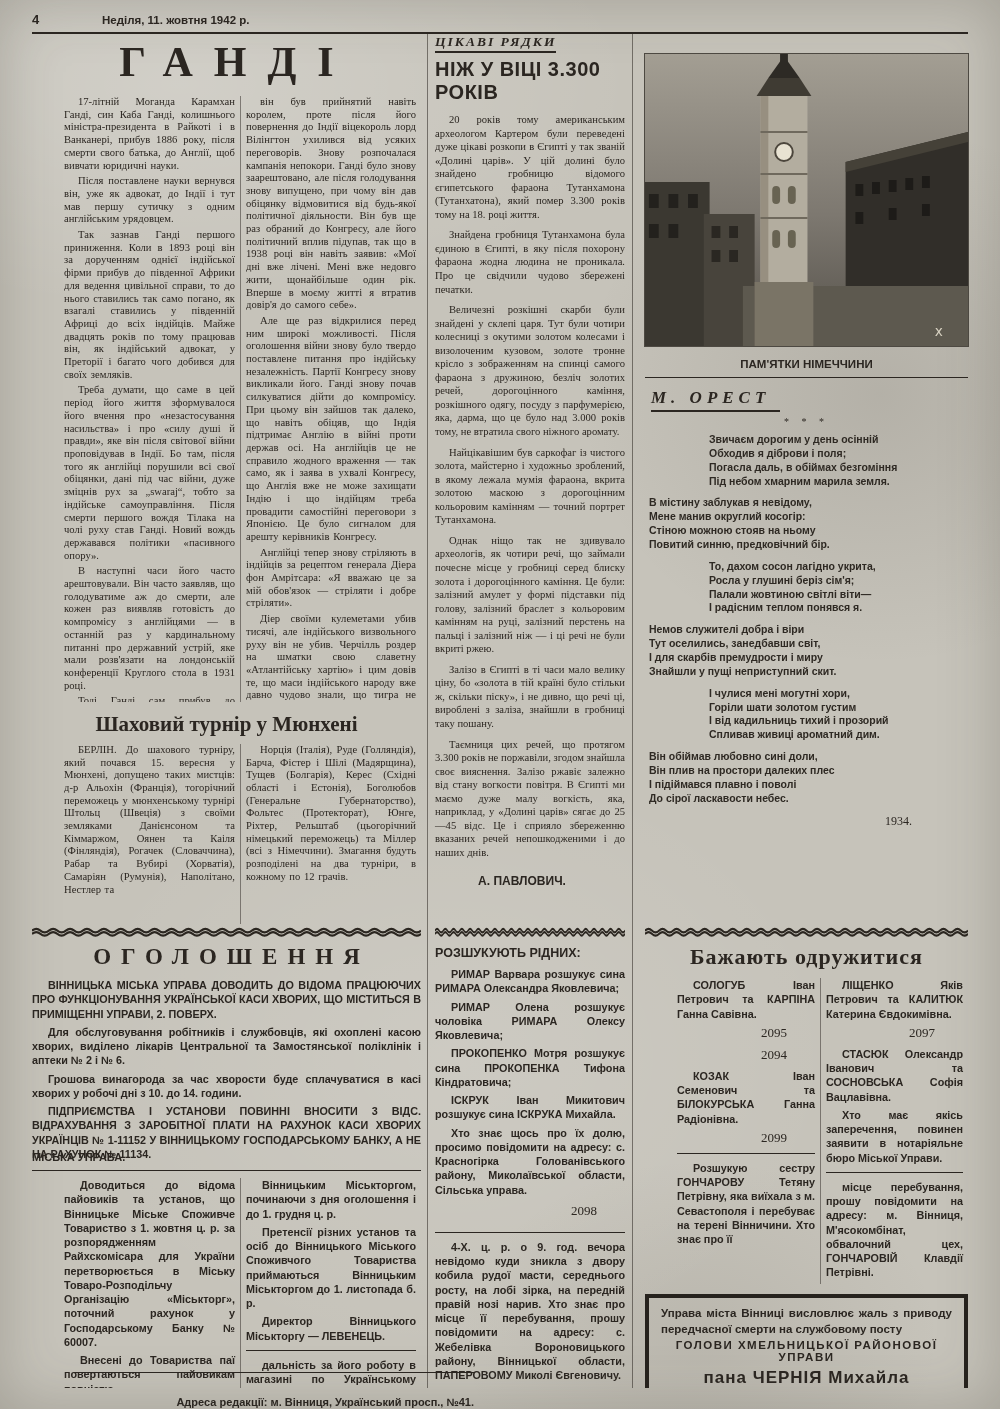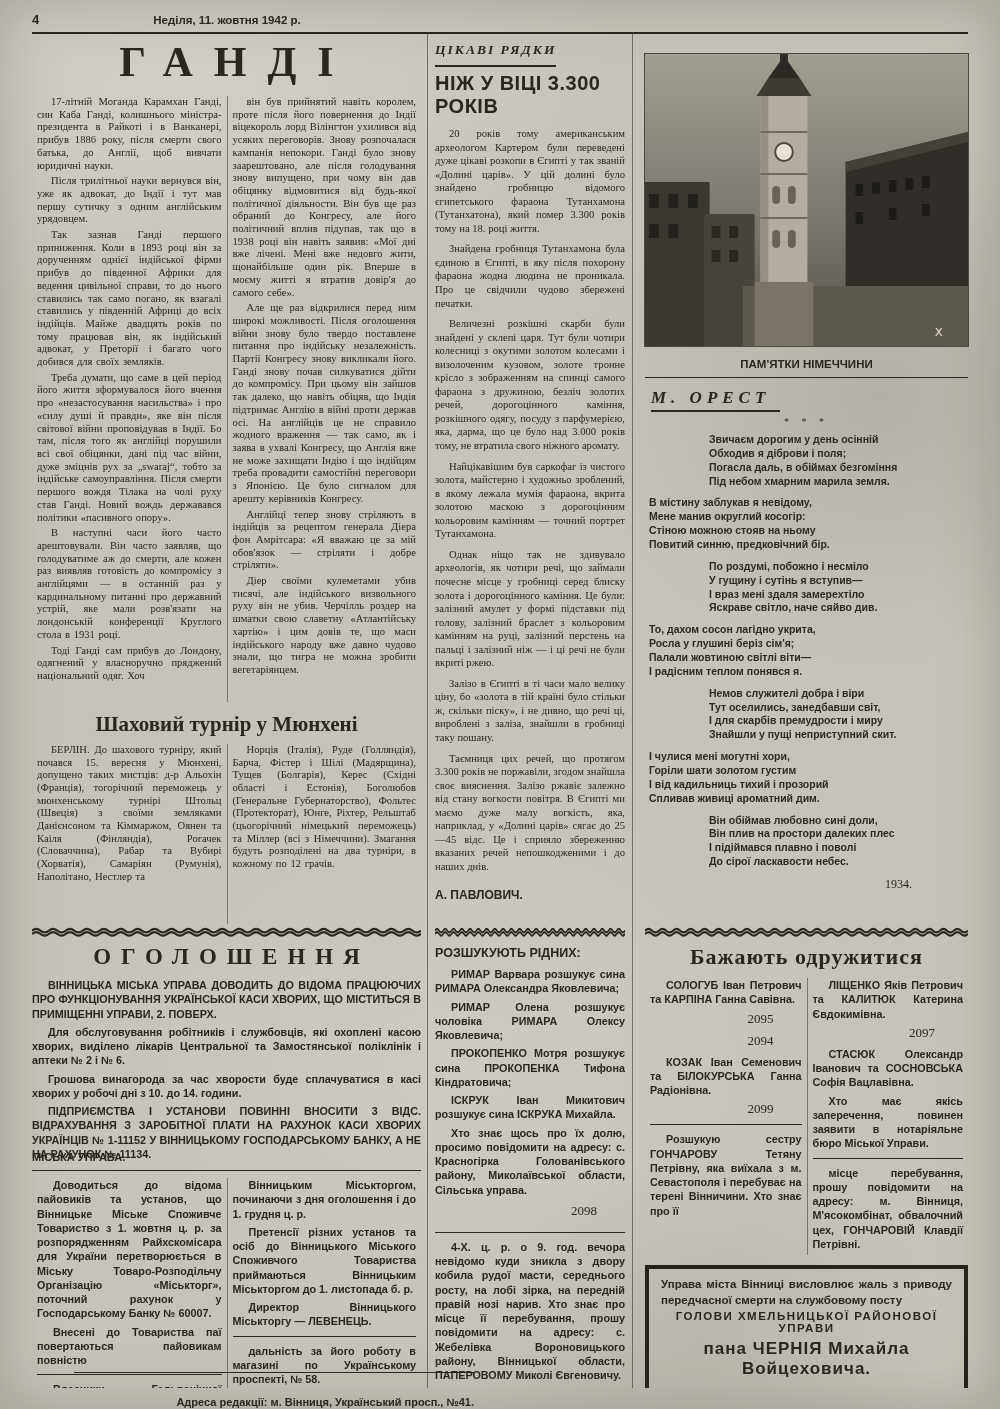--- a/index.html
+++ b/index.html
@@ -18,50 +18,50 @@
     box-shadow: inset 0 0 60px rgba(60,55,45,.25);
   }
   
   .masthead {
     display:flex; align-items:baseline;
     margin:12px 32px 0; padding-bottom:5px;
     border-bottom:2.5px solid #2b2621;
   }
   .pageno { width:70px; font:bold 13px "Liberation Sans",sans-serif; }
   .mast-title { flex:1; text-align:center; font:bold 14px "Liberation Sans",sans-serif; letter-spacing:9px; }
-  .mast-date { width:250px; text-align:center; font:bold 11.5px "Liberation Sans",sans-serif; }
+  .mast-date { width:250px; text-align:left; font:bold 11.5px "Liberation Sans",sans-serif; }
   
   .top-row { display:flex; margin:0 30px; height:904px; }
   .bottom-row { display:flex; margin:0 30px; height:450px; }
   .block { display:flex; flex-direction:column; overflow:hidden; }
   .b-left { width:398px; border-right:1px solid rgba(43,38,33,.55); padding:0 6px 0 2px; }
   .b-mid  { width:205px; border-right:1px solid rgba(43,38,33,.55); padding:0 7px; }
   .b-right{ flex:1; padding:0 2px 0 12px; }
-  .twocol { display:flex; }
+  .twocol { display:flex;margin-left:27px; }
   .twocol .col { width:50%; padding:0 5px; }
   .rule-left { border-left:1px solid rgba(43,38,33,.5); }
   
   .para {
     font-size:10.6px; line-height:1.2; text-align:justify;
     text-indent:14px; margin-bottom:3px; word-spacing:1px;
   }
   .mid-para { font-size:10.6px; line-height:1.28; text-align:justify; text-indent:14px; margin-bottom:7px; }
   
   .gandhi-title { font:bold 42px "Liberation Serif",serif; text-align:center; letter-spacing:.5em; text-indent:.5em; margin:4px 0 10px; }
   .gandhi-cols { height:612px; overflow:hidden; }
   .chess-title { font:bold 21px "Liberation Serif",serif; text-align:center; margin:10px 0 7px; }
   .chess-cols { height:182px; overflow:hidden; }
   
   .kicker {
     font:bold italic 13.5px "Liberation Serif",serif; letter-spacing:2px;
     border-bottom:2px solid #2b2621; display:inline-block; align-self:flex-start;
-    margin:8px 0 5px; padding-bottom:7px;
+    margin:0 0 5px; padding-bottom:1px;
   }
   .knife-title { font:bold 20px "Liberation Sans",sans-serif; letter-spacing:.5px; margin:0 0 9px; }
-  .byline { font:bold 12px "Liberation Sans",sans-serif; text-align:left; padding-right:16px; margin-top:8px; }
+  .byline { font:bold 12px "Liberation Sans",sans-serif; text-align:center; padding-right:16px; margin-top:8px; }
   
   .photo { margin:20px 0 6px; }
   .photo svg { display:block; width:100%; height:292px; outline:1px solid #4d4942; }
   .cap-title { font:bold 11.5px "Liberation Sans",sans-serif; text-align:center; margin-top:6px; }
   .cap-text { font:bold 10.5px "Liberation Sans",sans-serif; line-height:1.3; text-align:justify; padding:1px 6px 0 28px; }
   .thin-rule { border:0; border-top:1.5px solid #2b2621; margin:7px 0; }
   
   .poem-author { font:bold italic 17px "Liberation Serif",serif; letter-spacing:5px; border-bottom:2px solid #2b2621; display:inline-block; align-self:flex-start; margin:3px 0 2px 6px; padding:0 10px 2px 0; }
   .poem-sep { text-align:center; font-size:10px; letter-spacing:5px; margin:2px 0 6px; }
   .stanza {
@@ -107,21 +107,21 @@
     <span class="mast-date">Неділя, 11. жовтня 1942 р.</span>
   </header>
 
   <div class="top-row">
 
     <section class="block b-left">
       <h1 class="gandhi-title">ГАНДІ</h1>
       <div class="twocol gandhi-cols">
         <div class="col">
             <p class="para">17-літній Моганда Карамхан Ганді, син Каба Ганді, колишнього міністра-президента в Райкоті і в Ванканері, прибув 1886 року, після смерти свого батька, до Англії, щоб вивчати юридичні науки.</p>
-            <p class="para">Після трилітньої науки вернувся він, уже як адвокат, до Індії і тут мав першу сутичку з одним англійським урядовцем.</p>
+            <p class="para">Після поставлене науки вернувся він, уже як адвокат, до Індії і тут мав першу сутичку з одним англійським урядовцем.</p>
             <p class="para">Так зазнав Ганді першого приниження. Коли в 1893 році він за дорученням однієї індійської фірми прибув до південної Африки для ведення цивільної справи, то до нього ставились так само погано, як взагалі ставились у південній Африці до всіх індійців. Майже двадцять років по тому працював він, як індійський адвокат, у Преторії і багато чого добився для своїх земляків.</p>
             <p class="para">Треба думати, що саме в цей період його життя зформувалося його вчення про «незастосування насильства» і про «силу душі й правди», яке він після світової війни проповідував в Індії. Бо там, після того як англійці порушили всі свої обіцянки, дані під час війни, дуже зміцнів рух за „swaraj“, тобто за індійське самоуправління. Після смерти першого вождя Тілака на чолі руху став Ганді. Новий вождь державався політики «пасивного опору».</p>
             <p class="para">В наступні часи його часто арештовували. Він часто заявляв, що голодуватиме аж до смерти, але кожен раз виявляв готовість до компромісу з англійцями — в останній раз у кардинальному питанні про державний устрій, яке мали розв'язати на лондонській конференції Круглого стола в 1931 році.</p>
             <p class="para">Тоді Ганді сам прибув до Лондону, одягнений у власноручно пряджений національний одяг. Хоч</p>
           </div>
         <div class="col rule-left">
             <p class="para">він був прийнятий навіть королем, проте після його повернення до Індії віцекороль лорд Вілінгтон ухилився від усяких переговорів. Знову розпочалася кампанія непокори. Ганді було знову заарештовано, але після голодування знову випущено, при чому він дав обіцянку відмовитися від будь-якої політичної діяльности. Він був ще раз обраний до Конгресу, але його політичний вплив підупав, так що в 1938 році він навіть заявив: «Мої дні вже лічені. Мені вже недовго жити, щонайбільше один рік. Вперше в моєму житті я втратив довір'я до самого себе».</p>
             <p class="para">Але ще раз відкрилися перед ним широкі можливості. Після оголошення війни знову було твердо поставлене питання про індійську незалежність. Партії Конгресу знову викликали його. Ганді знову почав силкуватися дійти до компромісу. При цьому він зайшов так далеко, що навіть обіцяв, що Індія підтримає Англію в війні проти держав осі. На англійців це не справило жодного враження — так само, як і заява в ухвалі Конгресу, що Англія вже не може захищати Індію і що індійцям треба провадити самостійні переговори з Японією. Це було сигналом для арешту керівників Конгресу.</p>
             <p class="para">Англійці тепер знову стріляють в індійців за рецептом генерала Діера фон Амрітсара: «Я вважаю це за мій обов'язок — стріляти і добре стріляти».</p>
             <p class="para">Діер своїми кулеметами убив тисячі, але індійського визвольного руху він не убив. Черчілль роздер на шматки свою славетну «Атлантійську хартію» і цим довів те, що маси індійського народу вже давно чудово знали, що тигра не можна зробити вегетаріянцем.</p>
@@ -223,24 +223,20 @@
       <div class="poem-sep">*  *  *</div>
       <div class="poem">
           <p class="stanza">Звичаєм дорогим у день осінній
 Обходив я діброви і поля;
 Погасла даль, в обіймах безгоміння
 Під небом хмарним марила земля.</p>
           <p class="stanza">В містину заблукав я невідому,
 Мене манив округлий косогір:
 Стіною можною стояв на ньому
 Повитий синню, предковічний бір.</p>
-          <p class="stanza">По роздумі, побожно і несміло
-У гущину і сутінь я вступив—
-І враз мені здаля замерехтіло
-Яскраве світло, наче сяйво див.</p>
           <p class="stanza">То, дахом сосон лагідно укрита,
 Росла у глушині беріз сім'я;
 Палали жовтиною світлі віти—
 І радісним теплом понявся я.</p>
           <p class="stanza">Немов служителі добра і віри
 Тут оселились, занедбавши світ,
 І для скарбів премудрости і миру
 Знайшли у пущі неприступний скит.</p>
           <p class="stanza">І чулися мені могутні хори,
 Горіли шати золотом густим

